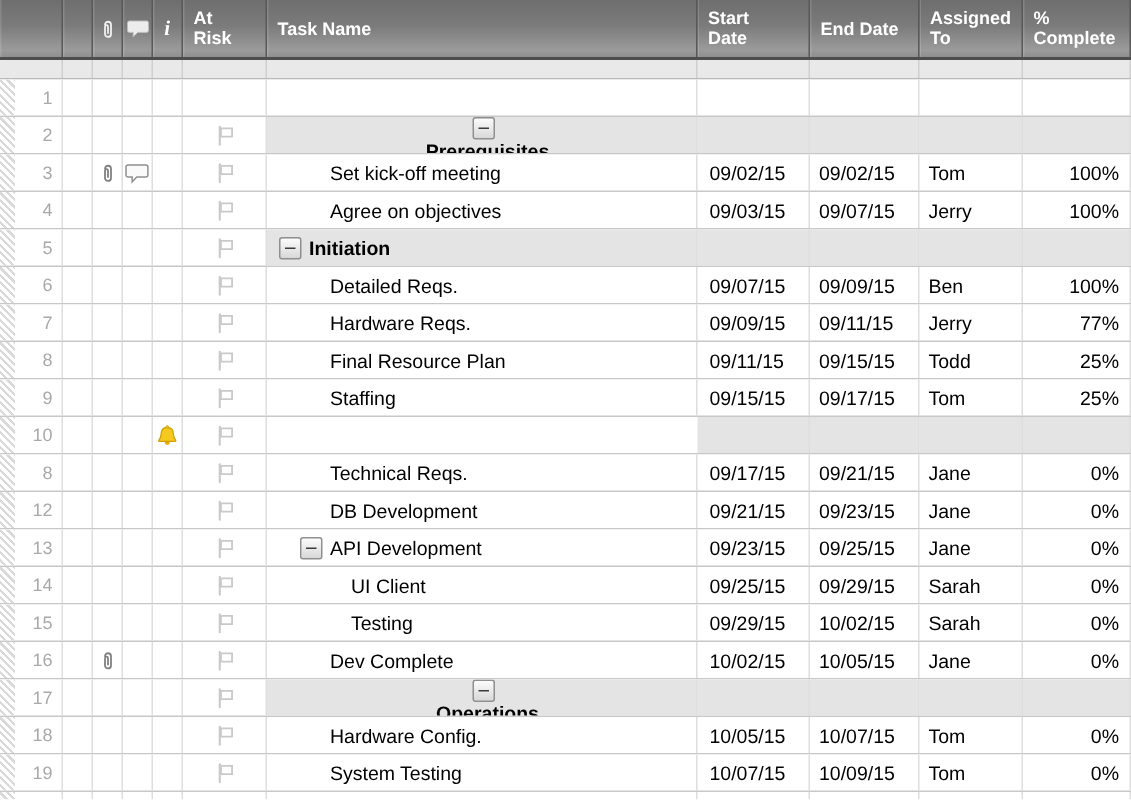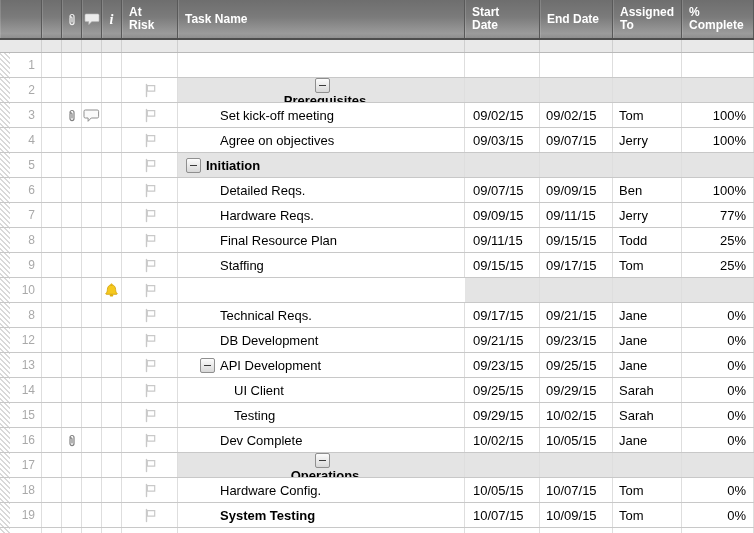--- a/index.html
+++ b/index.html
@@ -714,21 +714,21 @@
     <div class="cell w1 c-center"></div>
     <div class="cell w2 c-center"></div>
     <div class="cell w3 c-center"></div>
     <div class="cell w4 c-center"></div>
     <div class="cell w5 c-center">
           <svg width="14" height="15" viewBox="0 0 14 15">
     <path d="M3.5 1.5 V13.5" stroke="#c9c9c9" stroke-width="1.4" stroke-linecap="round"></path>
     <path d="M4.3 2.6 H11.7 V8.1 H4.3 Z" fill="none" stroke="#c9c9c9" stroke-width="1.2"></path>
   </svg>
         </div>
-    <div class="cell w6 c-task" style="padding-left: 42px; font-weight: bold;">
+    <div class="cell w6 c-task" style="padding-left: 42px;">
       <span class="task-label">System Testing</span>
     </div>
     <div class="cell w7 c-start">
       <span>10/07/15</span>
     </div>
     <div class="cell w8 c-end">
       <span>10/09/15</span>
     </div>
     <div class="cell w9 c-assigned">
       <span>Tom</span>

